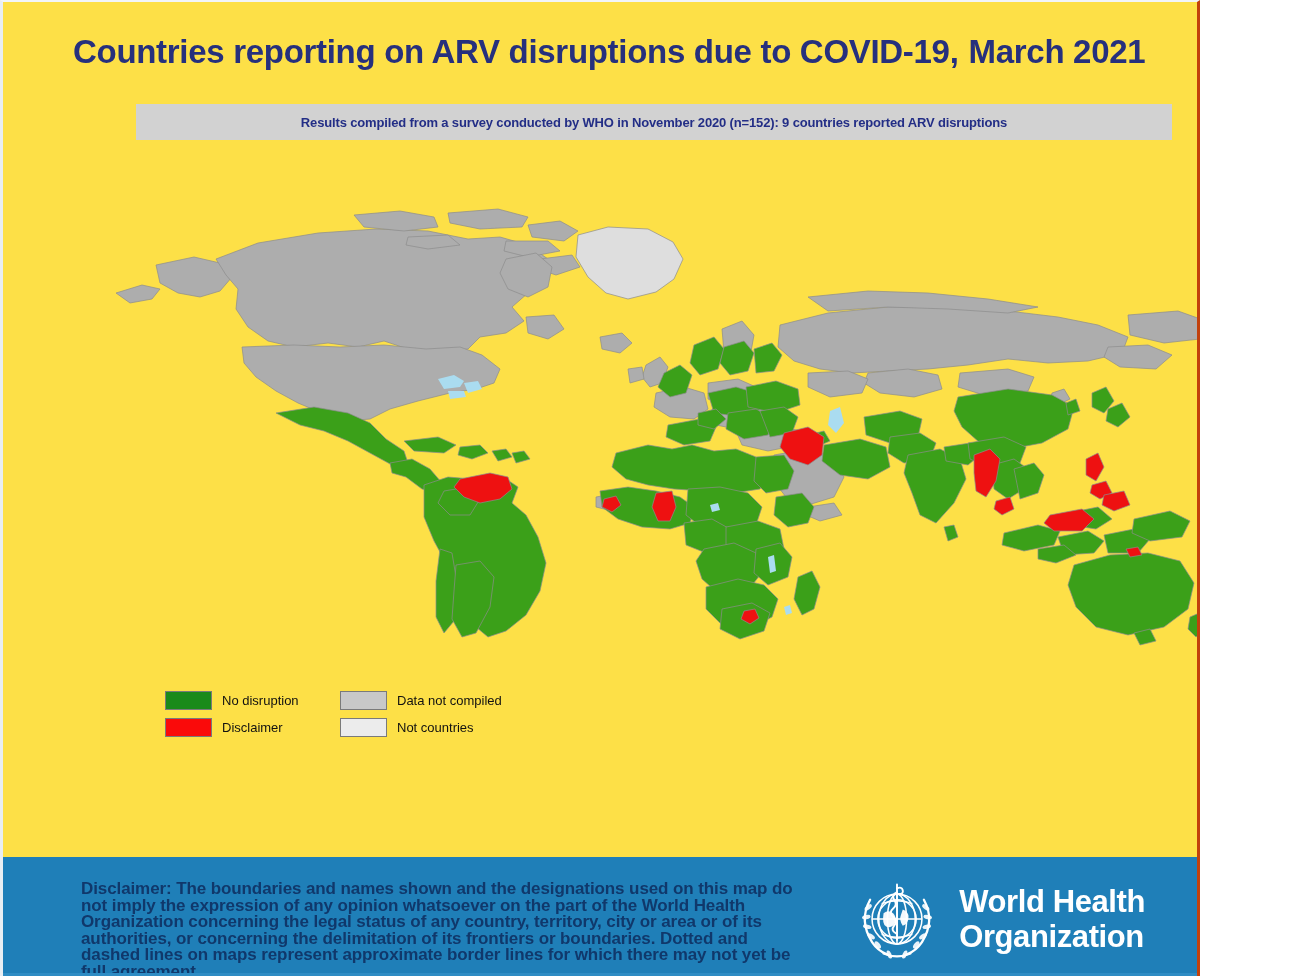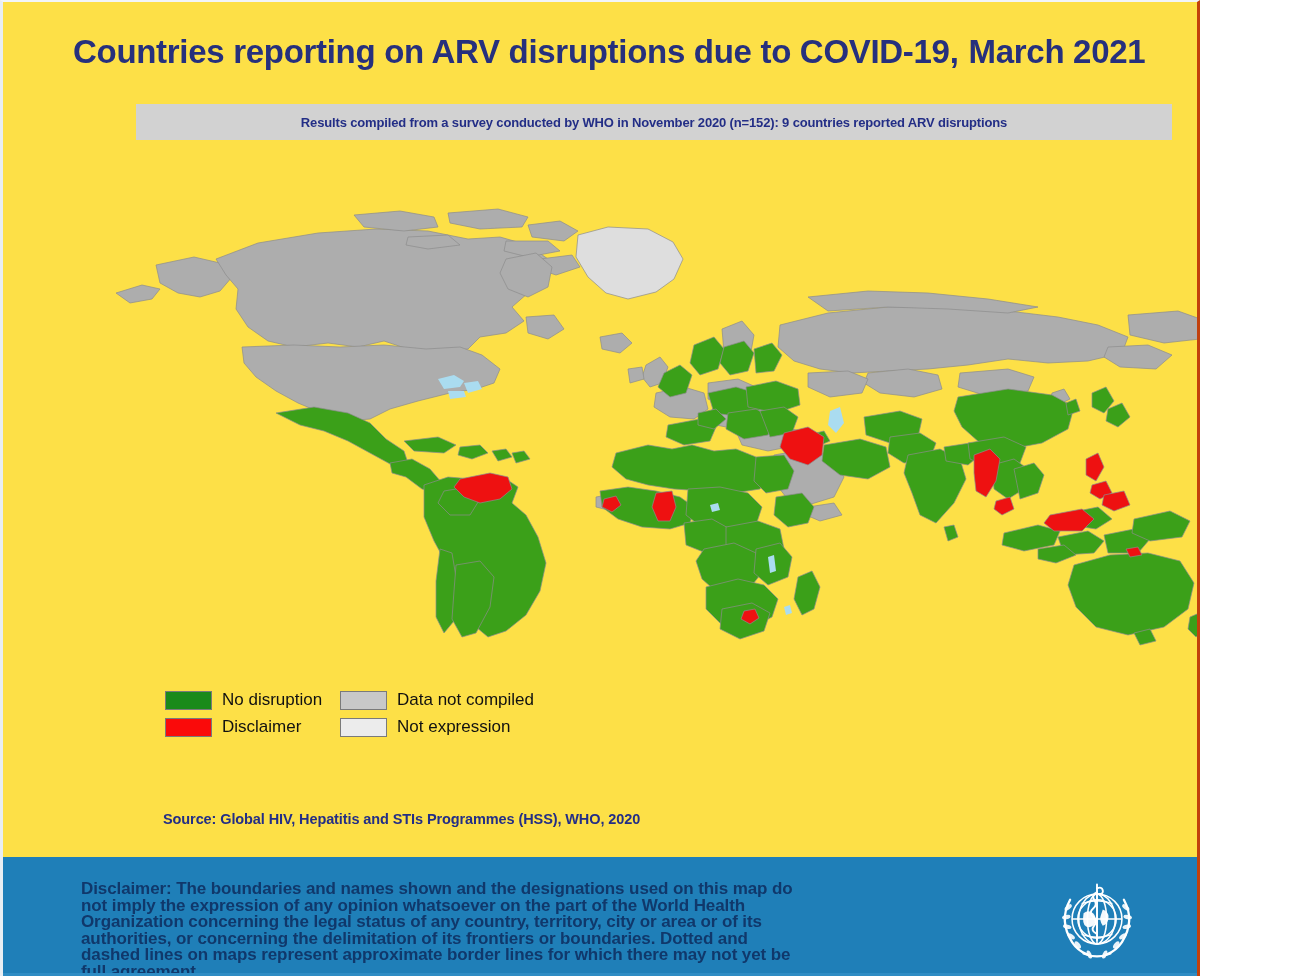--- a/index.html
+++ b/index.html
@@ -84,21 +84,21 @@
   }
   .legend-col { display: flex; align-items: center; width: 175px; }
   .swatch {
     width: 47px;
     height: 19px;
     border: 1px solid #7a7a7a;
     box-sizing: border-box;
     flex: 0 0 auto;
   }
   .legend-label {
-    font-size: 17px;
+    font-size: 13px;
     color: #111111;
     margin-left: 10px;
     white-space: nowrap;
   }
 
   
   #source {
     position: absolute;
     left: 160px;
     top: 809px;
@@ -369,26 +369,25 @@
         <span class="legend-label">Data not compiled</span>
       </div>
     </div>
     <div class="legend-row">
       <div class="legend-col">
         <span class="swatch" style="background:#fa0a0a"></span>
         <span class="legend-label">Disclaimer</span>
       </div>
       <div class="legend-col">
         <span class="swatch" style="background:#ececec"></span>
-        <span class="legend-label">Not expression</span>
+        <span class="legend-label">Not countries</span>
       </div>
     </div>
   </div>
 
-  <div id="source">Source:  Global HIV, Hepatitis and STIs Programmes (HSS), WHO, 2020</div>
 
   <div id="footer">
     <div id="disclaimer">Disclaimer: The boundaries and names shown and the designations used on this map do not imply the expression of any opinion whatsoever on the part of the World Health Organization concerning the legal status of any country, territory, city or area or of its authorities, or concerning the delimitation of its frontiers or boundaries. Dotted and dashed lines on maps represent approximate border lines for which there may not yet be full agreement.</div>
 
     <div id="who-logo">
       <svg id="who-emblem" viewBox="0 0 100 100">
         <g fill="none" stroke="#ffffff" stroke-width="1.6">
           <circle cx="50" cy="50" r="26"></circle>
           <circle cx="50" cy="50" r="20"></circle>
           <ellipse cx="50" cy="50" rx="10" ry="26"></ellipse>
@@ -420,18 +419,22 @@
           <ellipse cx="30" cy="77" rx="4.5" ry="2.2" transform="rotate(52 30 77)"></ellipse>
           <ellipse cx="80" cy="38" rx="4.5" ry="2.2" transform="rotate(40 80 38)"></ellipse>
           <ellipse cx="82" cy="48" rx="4.5" ry="2.2" transform="rotate(12 82 48)"></ellipse>
           <ellipse cx="81" cy="58" rx="4.5" ry="2.2" transform="rotate(-14 81 58)"></ellipse>
           <ellipse cx="77" cy="68" rx="4.5" ry="2.2" transform="rotate(-34 77 68)"></ellipse>
           <ellipse cx="70" cy="77" rx="4.5" ry="2.2" transform="rotate(-52 70 77)"></ellipse>
           <ellipse cx="42" cy="87" rx="4.5" ry="2.2" transform="rotate(66 42 87)"></ellipse>
           <ellipse cx="58" cy="87" rx="4.5" ry="2.2" transform="rotate(-66 58 87)"></ellipse>
         </g>
       </svg>
+      <div id="who-wordmark">
+        <div>World Health</div>
+        <div>Organization</div>
+      </div>
     </div>
 
     <div id="footer-underline"></div>
   </div>
 
 </div>
 
 </body></html>

